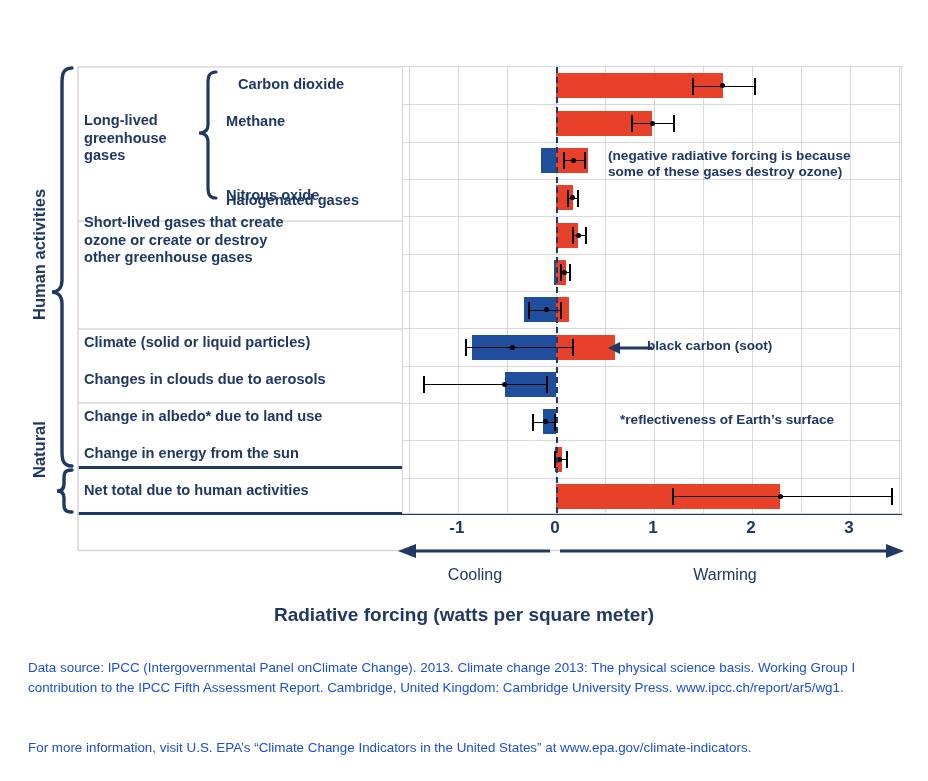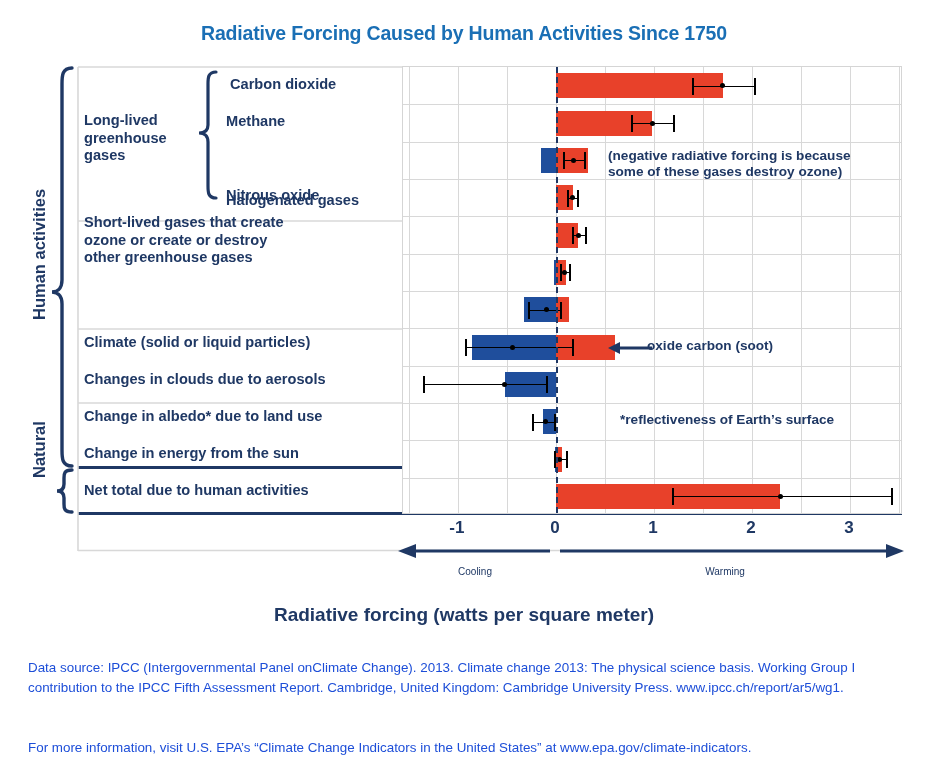--- a/index.html
+++ b/index.html
@@ -43,39 +43,38 @@
   .bar.cool{background:#1f4e9c;}
   .err{position:absolute;height:1px;background:#000;}
   .cap{position:absolute;width:2px;background:#000;height:17px;}
   .dot{position:absolute;width:5px;height:5px;border-radius:50%;background:#000;}
   .note{position:absolute;color:#1f3864;font-weight:bold;font-size:13.6px;line-height:16px;}
   
   #ticks{position:absolute;left:402px;top:518px;width:500px;height:24px;}
   .tick{position:absolute;top:0;transform:translateX(-50%);font-weight:bold;font-size:17px;color:#1f3864;}
   #axisarrows{position:absolute;left:380px;top:542px;width:530px;height:24px;}
   #dirlabels{position:absolute;left:380px;top:566px;width:530px;height:24px;}
-  .dirlab{position:absolute;top:0;transform:translateX(-50%);font-size:10px;color:#1f3864;}
+  .dirlab{position:absolute;top:0;transform:translateX(-50%);font-size:16px;color:#1f3864;}
   #axis-title{
     position:absolute;left:0;top:604px;width:928px;text-align:center;
     font-weight:bold;font-size:19px;color:#1f3864;
   }
   
   .footer{
     position:absolute;left:28px;font-size:13.4px;color:#1d4ed8;line-height:19.5px;
     font-family:"Liberation Sans", sans-serif;width:872px;
   }
   #footer-source{top:658px;}
   #footer-more{top:738px;}
 </style>
 </head>
 <body>
 
 <div id="figure">
 
-  <div id="chart-title">Radiative Forcing Caused by Human Activities Since 1750</div>
 
   <div class="vlabel" id="vlabel-human">Human activities</div>
   <div class="vlabel" id="vlabel-natural">Natural</div>
 
   <svg id="brackets" viewBox="0 0 928 781" xmlns="http://www.w3.org/2000/svg">
 
     <path d="M72 68 C62 68 62 76 62 84 L62 280 C62 290 56 292 52 292 C56 292 62 294 62 304 L62 450 C62 458 62 466 72 466" fill="none" stroke="#1f3864" stroke-width="3.4" stroke-linecap="round"></path>
 
     <path d="M72 470 C64 470 64 474 64 478 L64 484 C64 490 60 491 57 491 C60 491 64 492 64 498 L64 504 C64 508 64 512 72 512" fill="none" stroke="#1f3864" stroke-width="3.4" stroke-linecap="round"></path>
 
@@ -91,21 +90,21 @@
     <line x1="78" y1="551" x2="402" y2="551" stroke="#ffffff" stroke-width="0.1"></line>
     <line x1="78" y1="550" x2="402" y2="550" stroke="#ffffff" stroke-width="0.1"></line>
     <line x1="78" y1="67" x2="78" y2="551" stroke="#d8d8d8" stroke-width="1.6"></line>
     <line x1="78" y1="550.5" x2="902" y2="550.5" stroke="#d8d8d8" stroke-width="1.6"></line>
   </svg>
 
   <div id="rowlabels">
     <div class="rowlabel" style="left:6px;top:46px;">Long-lived<br>greenhouse<br>gases</div>
 
     <div id="rowlabel-host">
-        <div class="rowlabel" style="top: 10px; left: 152px; text-align: center;">Carbon dioxide</div>
+        <div class="rowlabel" style="top: 10px; left: 160px; text-align: center;">Carbon dioxide</div>
         <div class="rowlabel" style="top: 47px; left: 148px;">Methane</div>
         <div class="rowlabel" style="top: 84px; left: 148px; margin-top: 42px;">Halogenated gases</div>
         <div class="rowlabel" style="top: 121px; left: 148px;">Nitrous oxide</div>
         <div class="rowlabel" style="top: 148px; left: 6px;">Short-lived gases that create<br>ozone or create or destroy<br>other greenhouse gases</div>
         <div class="rowlabel" style="top: 268px; left: 6px;">Climate (solid or liquid particles)</div>
         <div class="rowlabel" style="top: 305px; left: 6px;">Changes in clouds due to aerosols</div>
         <div class="rowlabel" style="top: 342px; left: 6px;">Change in albedo* due to land use</div>
         <div class="rowlabel" style="top: 379px; left: 6px;">Change in energy from the sun</div>
         <div class="rowlabel bold" style="top: 416px; left: 6px;">Net total due to human activities</div>
       </div>
@@ -203,21 +202,21 @@
         <div class="cap" style="left: 488.216px; top: 421.333px;"></div>
         <div class="dot" style="left: 374.951px; top: 426.833px;"></div>
       </div>
     <div class="zeroline" id="zeroline" style="left: 152.941px;"></div>
   </div>
 
   <div class="note" id="note-halogen" style="left:608px;top:148px;">(negative radiative forcing is because<br>some of these gases destroy ozone)</div>
 
   <div class="note" id="note-albedo" style="left:620px;top:412px;">*reflectiveness of Earth’s surface</div>
 
-  <div class="note" id="note-blackcarbon" style="left:647px;top:338px;">oxide carbon (soot)</div>
+  <div class="note" id="note-blackcarbon" style="left:647px;top:338px;">black carbon (soot)</div>
 
   <svg id="bc-arrow" style="position:absolute;left:608px;top:338px;width:44px;height:20px;" viewBox="0 0 44 20" xmlns="http://www.w3.org/2000/svg">
     <line x1="44" y1="10" x2="10" y2="10" stroke="#1f3864" stroke-width="3"></line>
     <polygon points="0,10 12,4 12,16" fill="#1f3864"></polygon>
   </svg>
 
   <div id="ticks">
       <div class="tick" style="left: 54.902px;">-1</div>
       <div class="tick" style="left: 152.941px;">0</div>
       <div class="tick" style="left: 250.98px;">1</div>

